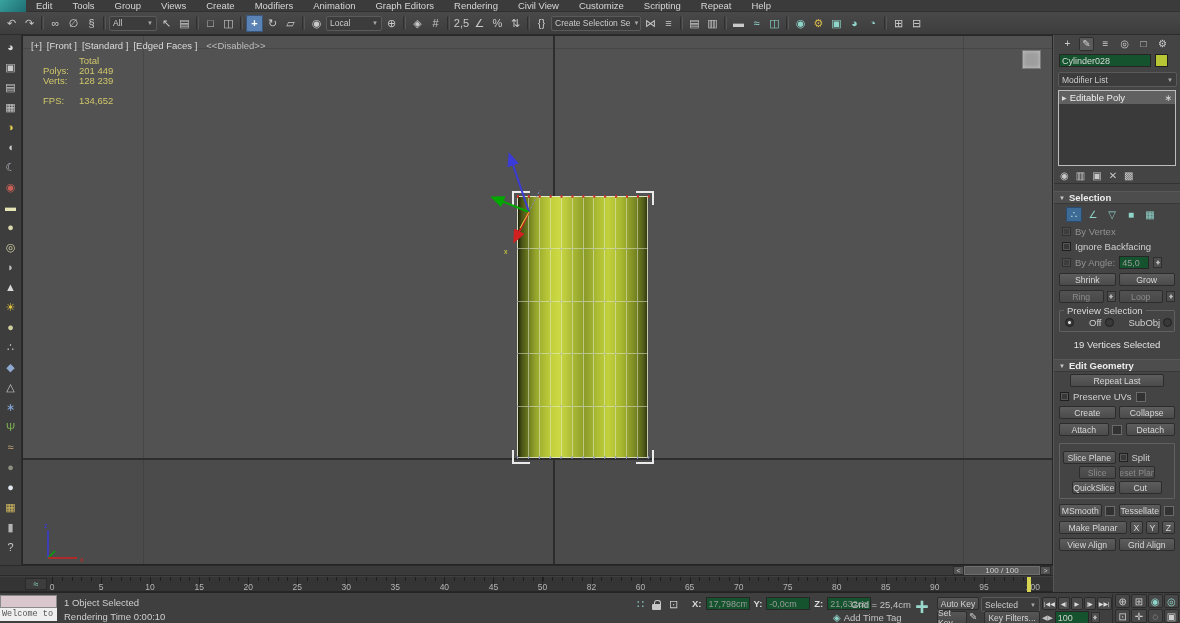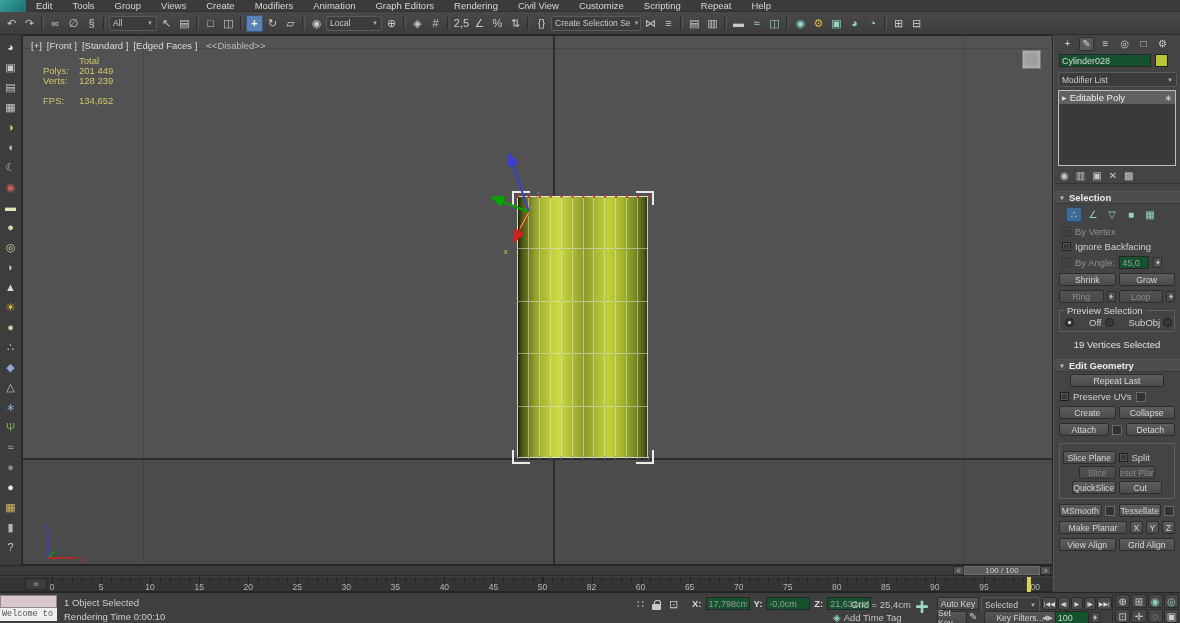--- a/index.html
+++ b/index.html
@@ -403,21 +403,21 @@
 
     <div class="bigplus">+</div>
 
     <div class="skbtn" style="left:937px;top:4px;width:42px">Auto Key</div>
     <div class="dd" style="position:absolute;left:981px;top:4px;width:59px">
         <span>Selected</span>
         <span class="car">▼</span>
       </div>
     <div class="skbtn" style="left:937px;top:18px;width:30px">Set Key</div>
     <span class="keymode">✎</span>
-    <div class="skbtn" style="left:984px;top:18px;width:72px">Key Filters...</div>
+    <div class="skbtn" style="left:984px;top:18px;width:56px">Key Filters...</div>
 
     <div class="playrow">
         <span class="pbtn">|◀◀</span>
         <span class="pbtn">◀|</span>
         <span class="pbtn">▶</span>
         <span class="pbtn">|▶</span>
         <span class="pbtn">▶▶|</span>
       </div>
     <div class="framerow">
       <span class="tiny">◀▶</span>

